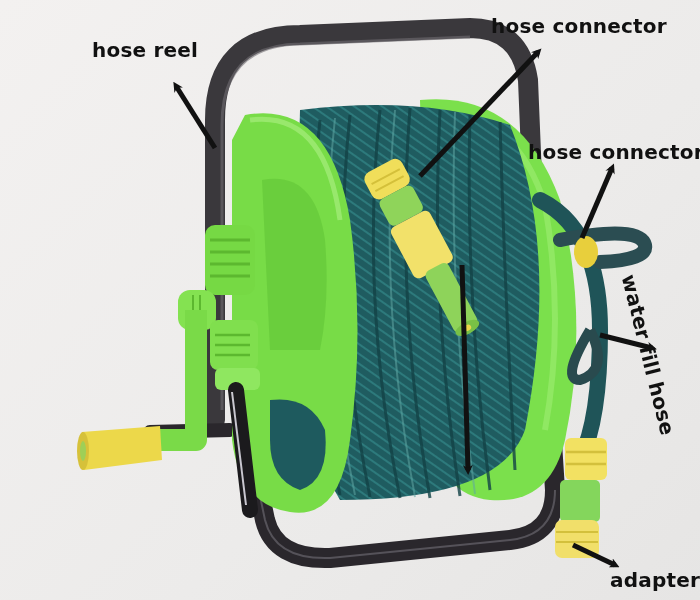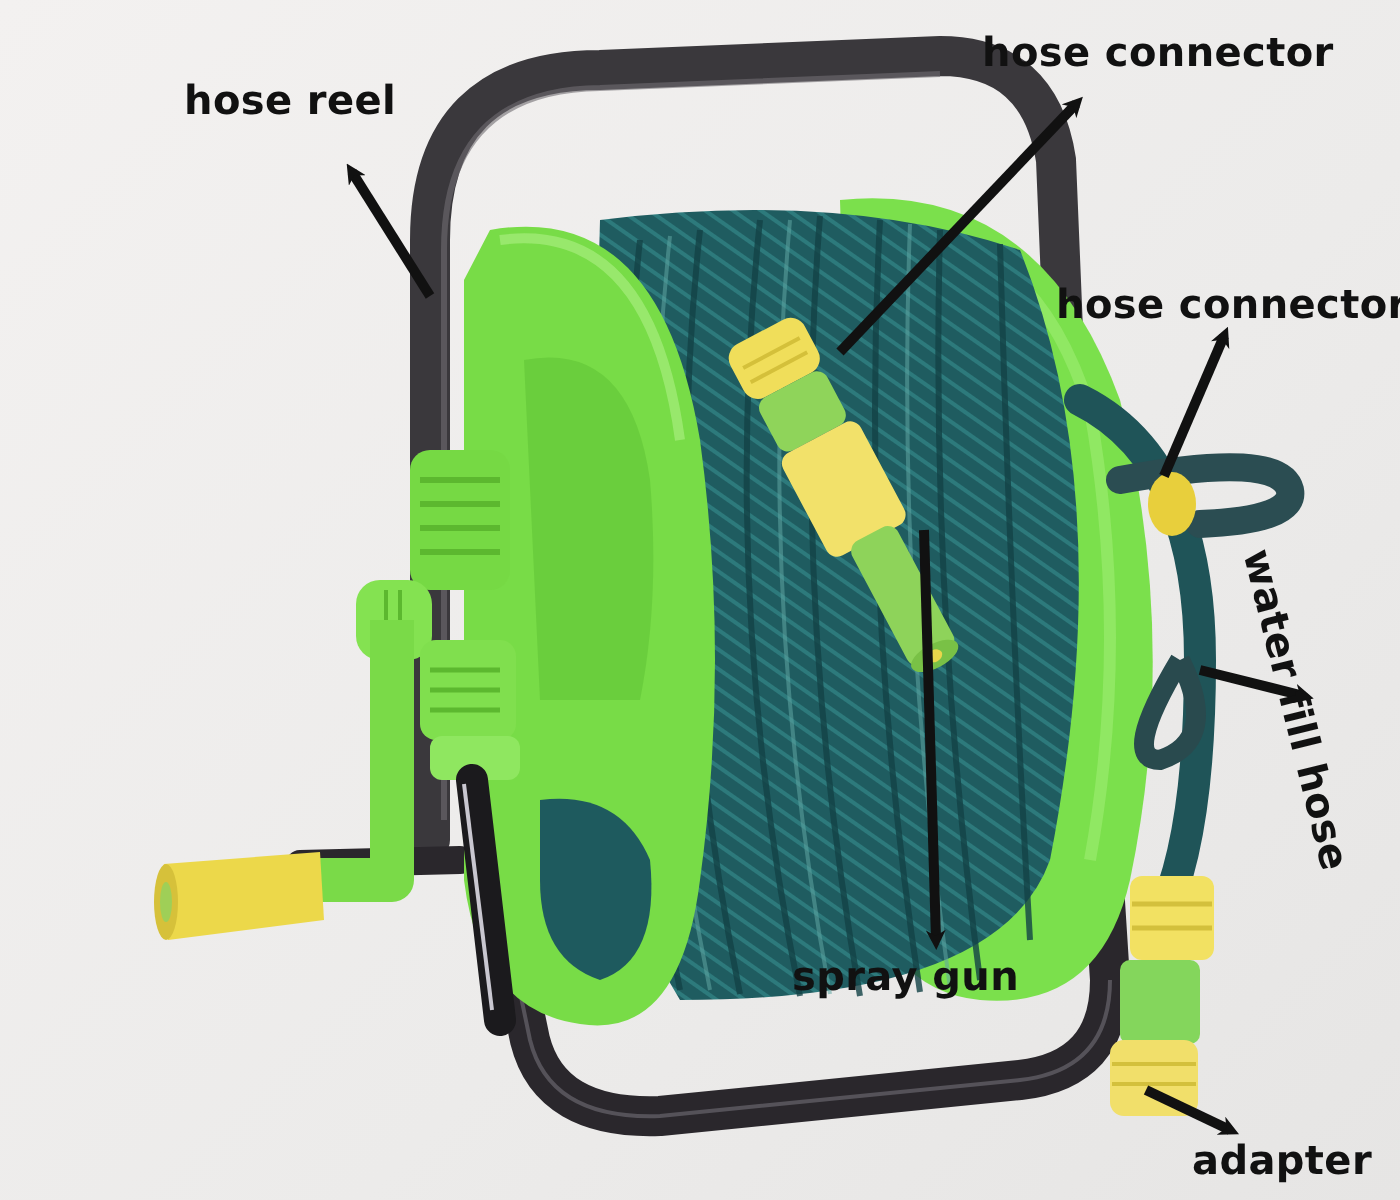--- a/index.html
+++ b/index.html
@@ -11,21 +11,21 @@
     font-family:"DejaVu Sans", sans-serif;
     font-weight:bold;
     color:#111;
     white-space:nowrap;
     letter-spacing:0.2px;
   }
   .l-reel { left:92px; top:38px; font-size:20px; }
   .l-conn1 { left:491px; top:14px; font-size:20px; }
   .l-conn2 { left:528px; top:140px; font-size:20px; }
   .l-spray { left:396px; top:476px; font-size:20px; }
-  .l-adapter { left:596px; top:568px; font-size:20px; }
+  .l-adapter { left:610px; top:568px; font-size:20px; }
   .l-water { left:612px; top:272px; font-size:20px; transform-origin:0 0; transform:translate(28px,0) rotate(76deg); }
 </style>
 </head>
 <body>
 
 <div class="stage">
   <svg class="scene" width="700" height="600" viewBox="0 0 700 600">
     <defs>
       <pattern id="braid" width="8" height="8" patternUnits="userSpaceOnUse" patternTransform="rotate(35)">
         <rect width="8" height="8" fill="#1f5c60"></rect>
@@ -126,15 +126,14 @@
       <line x1="600" y1="335" x2="652" y2="348" marker-end="url(#ah)"></line>
       <line x1="462" y1="265" x2="468" y2="470" marker-end="url(#ah)"></line>
       <line x1="573" y1="545" x2="615" y2="565" marker-end="url(#ah)"></line>
     </g>
   </svg>
 
   <div class="label l-reel">hose reel</div>
   <div class="label l-conn1">hose connector</div>
   <div class="label l-conn2">hose connector</div>
   <div class="label l-water">water fill hose</div>
-  <div class="label l-spray">spray gun</div>
   <div class="label l-adapter">adapter</div>
 </div>
 
 </body></html>

